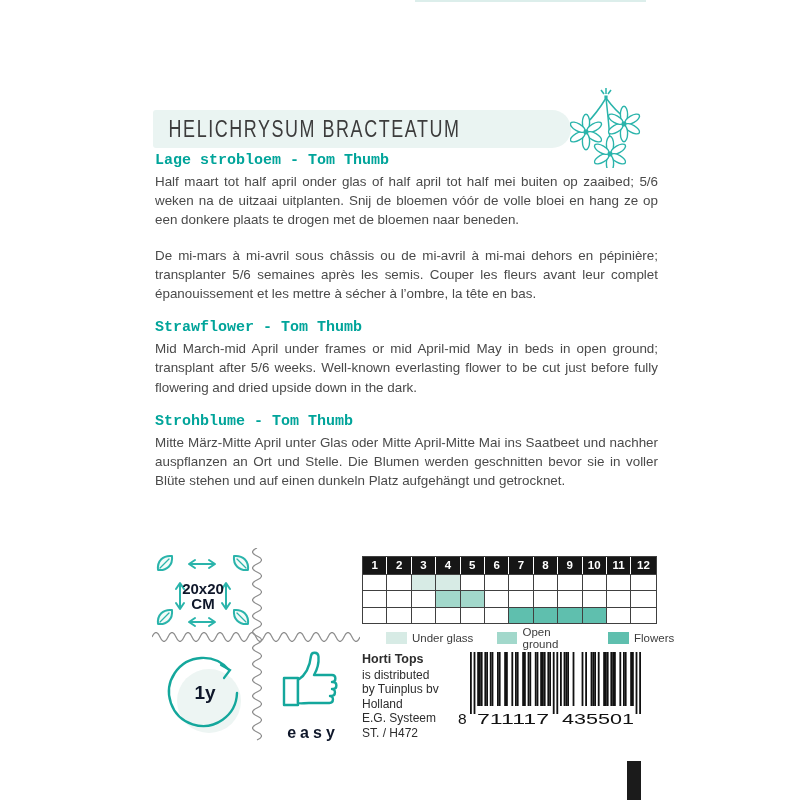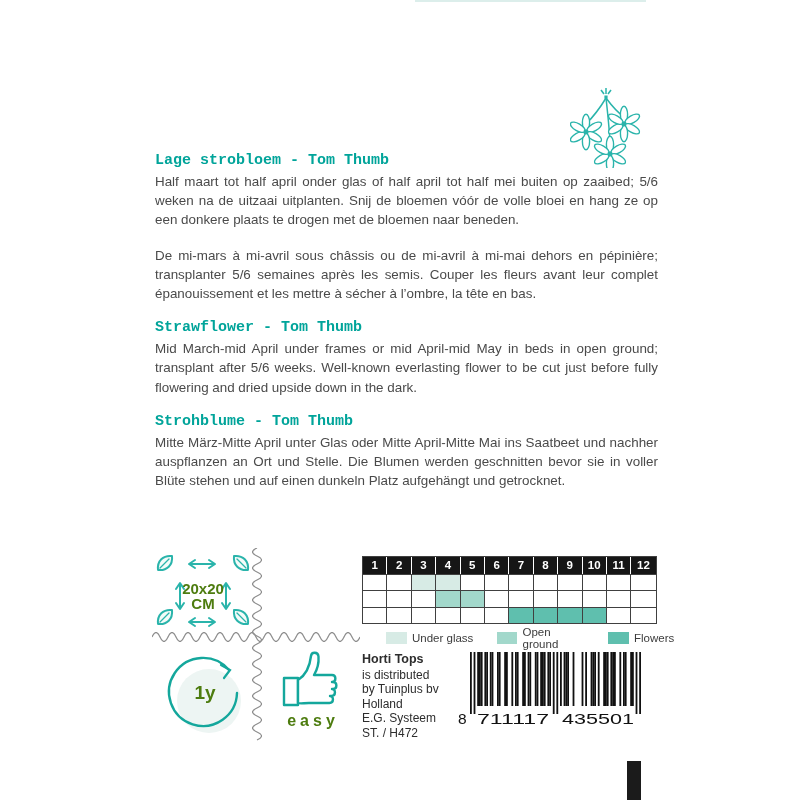--- a/index.html
+++ b/index.html
@@ -19,25 +19,25 @@
   .lang-section{margin-bottom:16px;}
   .sec-title{margin:0 0 3px;font-size:15px;font-weight:bold;color:#00a49a;font-family:Liberation Mono, monospace;}
   .sec-body{margin:0;font-size:13.4px;line-height:19.2px;color:#4a4a4a;text-align:justify;}
 
   
   .pict{position:absolute;}
   .icon-spacing{left:150px;top:550px;width:106px;height:88px;}
   .icon-height{left:262px;top:548px;width:96px;height:92px;}
   .icon-cycle{left:163px;top:655px;width:84px;height:84px;}
   .icon-easy{left:276px;top:650px;width:74px;height:96px;}
-  .pic-label{position:absolute;left:0;right:0;text-align:center;font-weight:bold;color:#4d7c0f;}
+  .pic-label{position:absolute;left:0;right:0;text-align:center;font-weight:bold;color:#0f172a;}
   .spacing-text{top:31px;font-size:15px;line-height:15px;}
   .height-text{top:68px;font-size:15px;}
   .cycle-text{top:27px;font-size:19px;}
-  .easy-text{top:62px;font-size:16px;letter-spacing:4px;}
+  .easy-text{top:74px;font-size:16px;letter-spacing:4px;}
   .wave{position:absolute;}
 
   
   .calendar{position:absolute;left:362px;top:556px;border:1px solid #404040;width:295px;box-sizing:border-box;}
   .cal-row{display:flex;}
   .cal-row + .cal-row{border-top:1px solid #404040;}
   .cal-cell{flex:0 0 24.4px;height:15.5px;border-right:1px solid #404040;box-sizing:border-box;}
   .cal-cell:last-child{border-right:none;}
   .cal-head .cal-cell{background:#161616;color:#fff;font-size:11.5px;font-weight:bold;
                       text-align:center;line-height:16.5px;height:16.5px;border-right:1px solid #fff;}
@@ -57,20 +57,23 @@
 
   svg{display:block;}
 </style>
 </head>
 <body>
 
 <div class="page">
 
   <div class="top-sliver"></div>
 
+  <div class="banner">
+    <span class="banner-title">HELICHRYSUM BRACTEATUM</span>
+  </div>
   <svg class="flower-icon" width="72" height="80" viewBox="0 0 72 80" fill="none" stroke="#2ab4ab" stroke-width="1.5">
     <defs>
       <g id="flw" fill="#ffffff" stroke="#2ab4ab" stroke-width="1.4">
         <ellipse cx="0" cy="-9.5" rx="3.6" ry="8.2"></ellipse>
         <ellipse cx="0" cy="-9.5" rx="3.6" ry="8.2" transform="rotate(60)"></ellipse>
         <ellipse cx="0" cy="-9.5" rx="3.6" ry="8.2" transform="rotate(120)"></ellipse>
         <ellipse cx="0" cy="-9.5" rx="3.6" ry="8.2" transform="rotate(180)"></ellipse>
         <ellipse cx="0" cy="-9.5" rx="3.6" ry="8.2" transform="rotate(240)"></ellipse>
         <ellipse cx="0" cy="-9.5" rx="3.6" ry="8.2" transform="rotate(300)"></ellipse>
         <rect x="-2.2" y="-2.2" width="4.4" height="4.4" fill="#2ab4ab" stroke="none"></rect>

